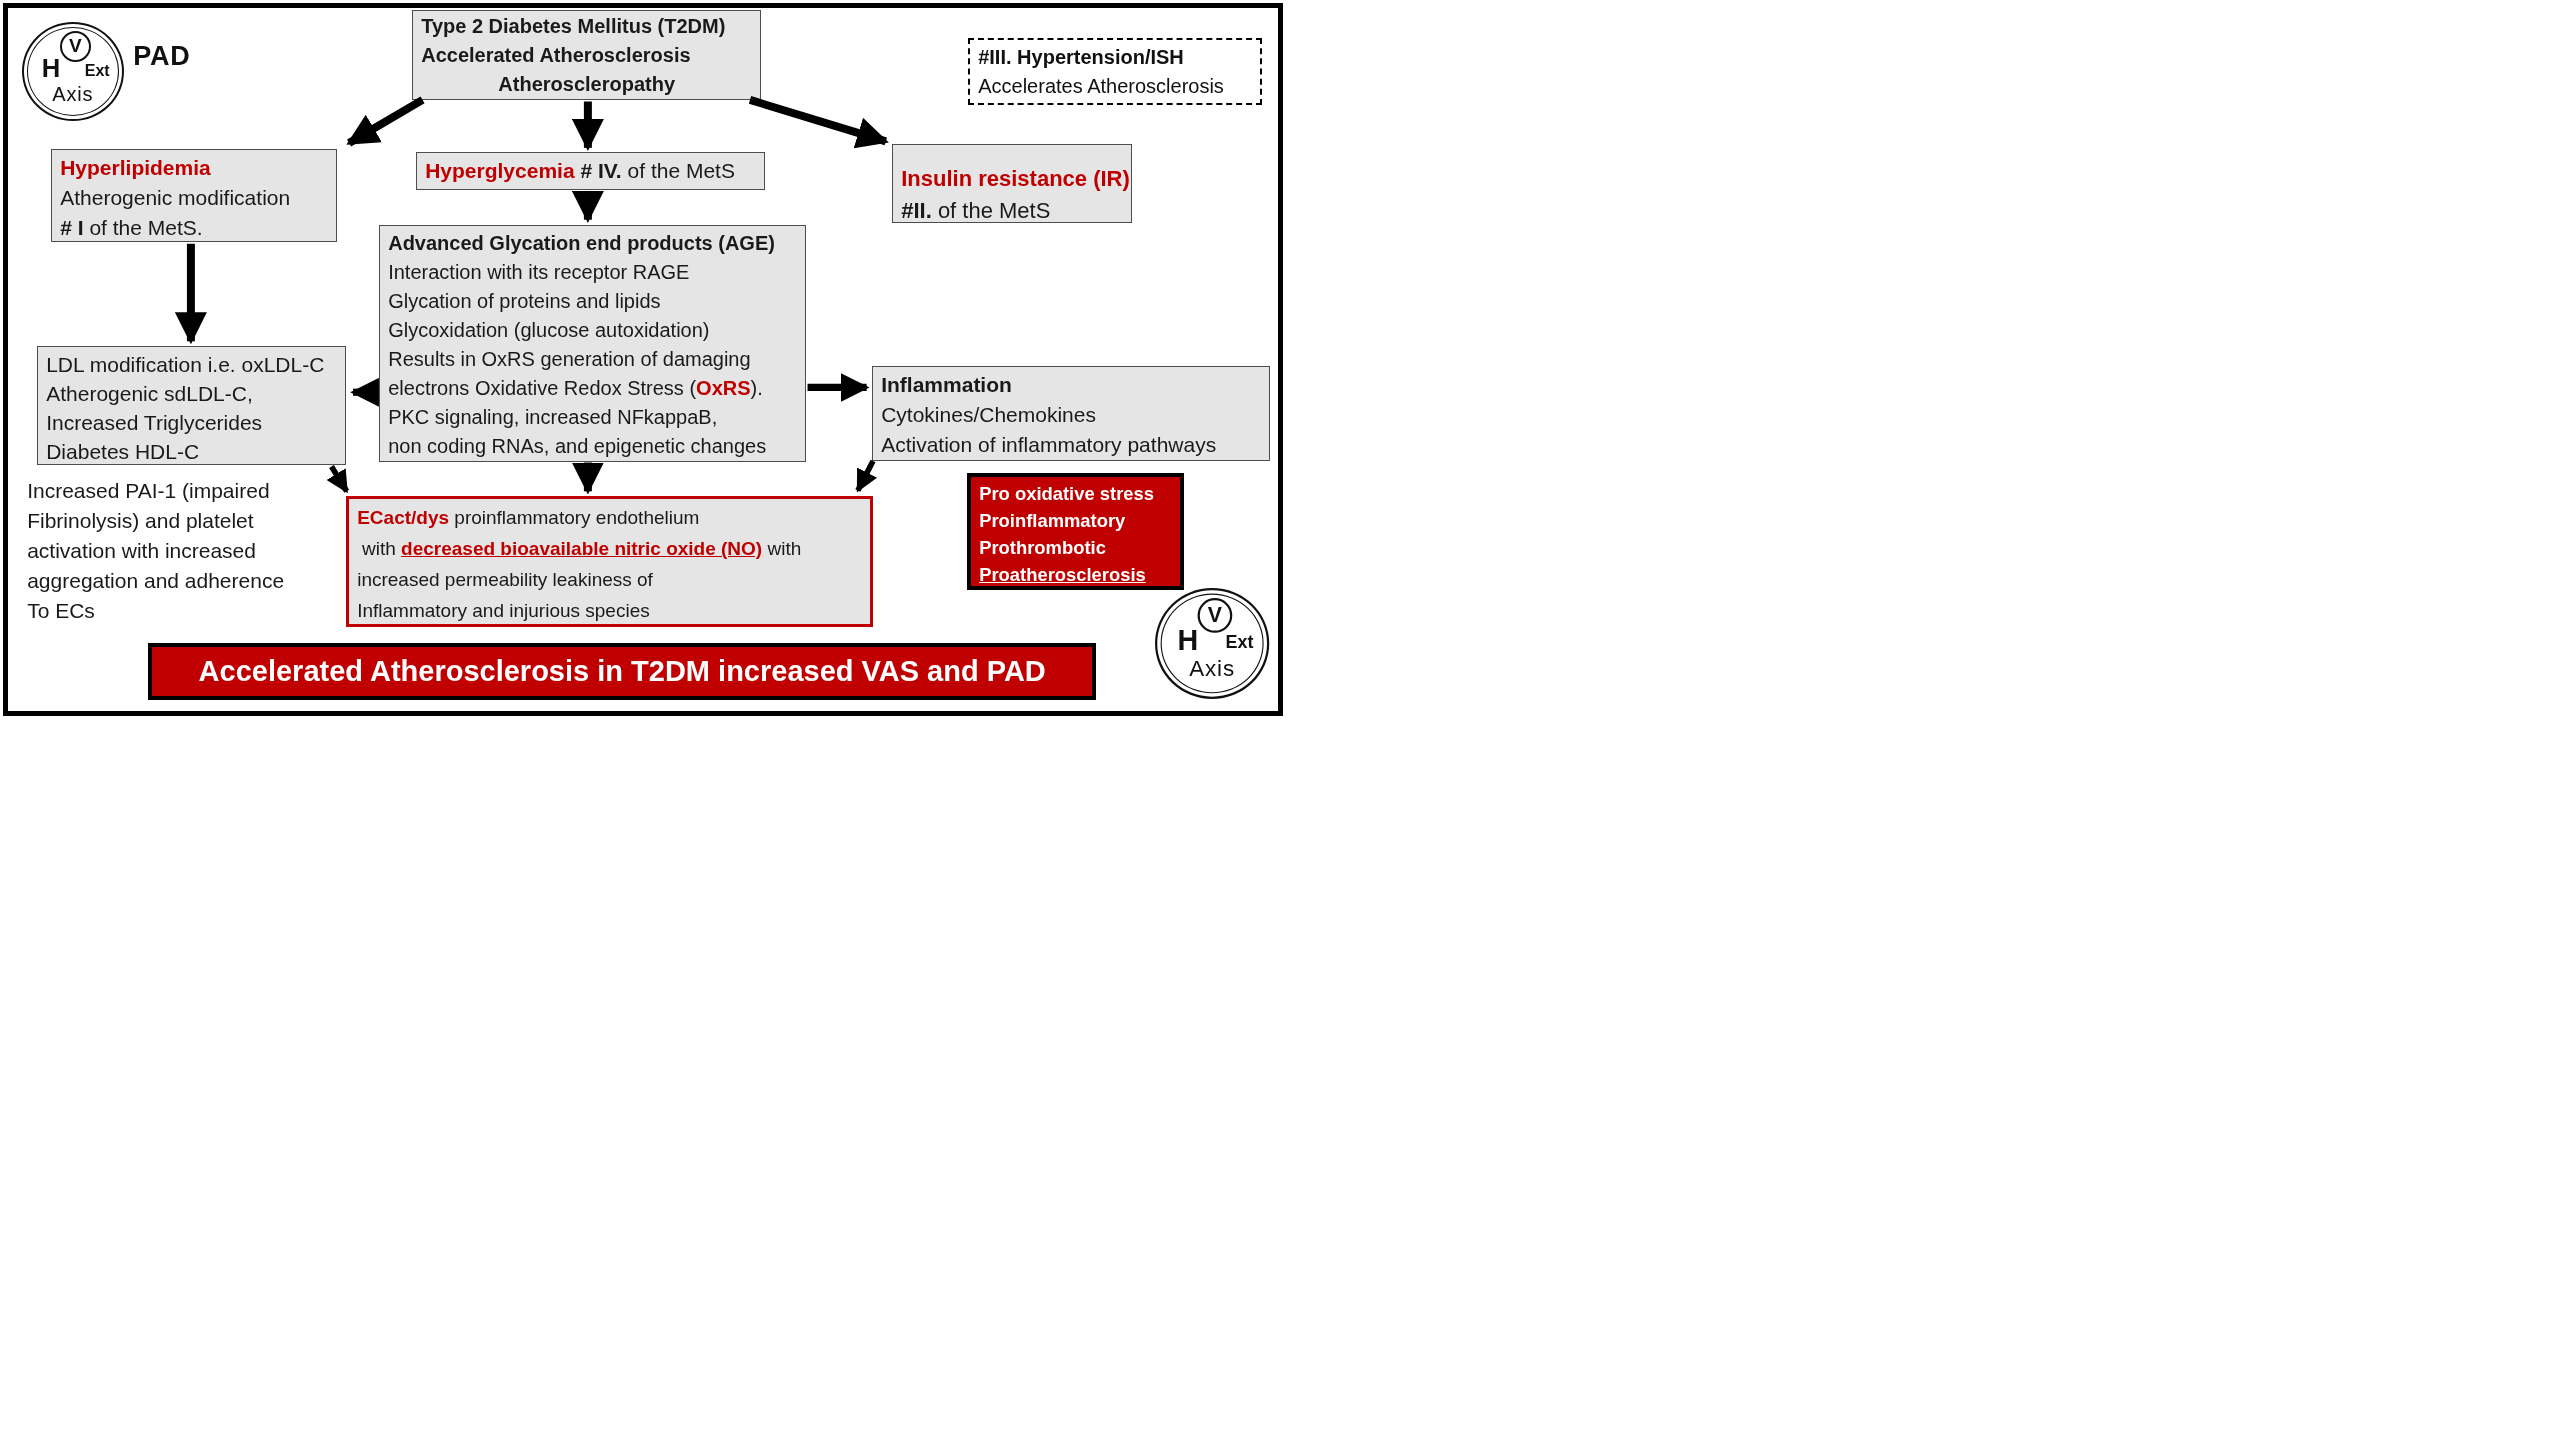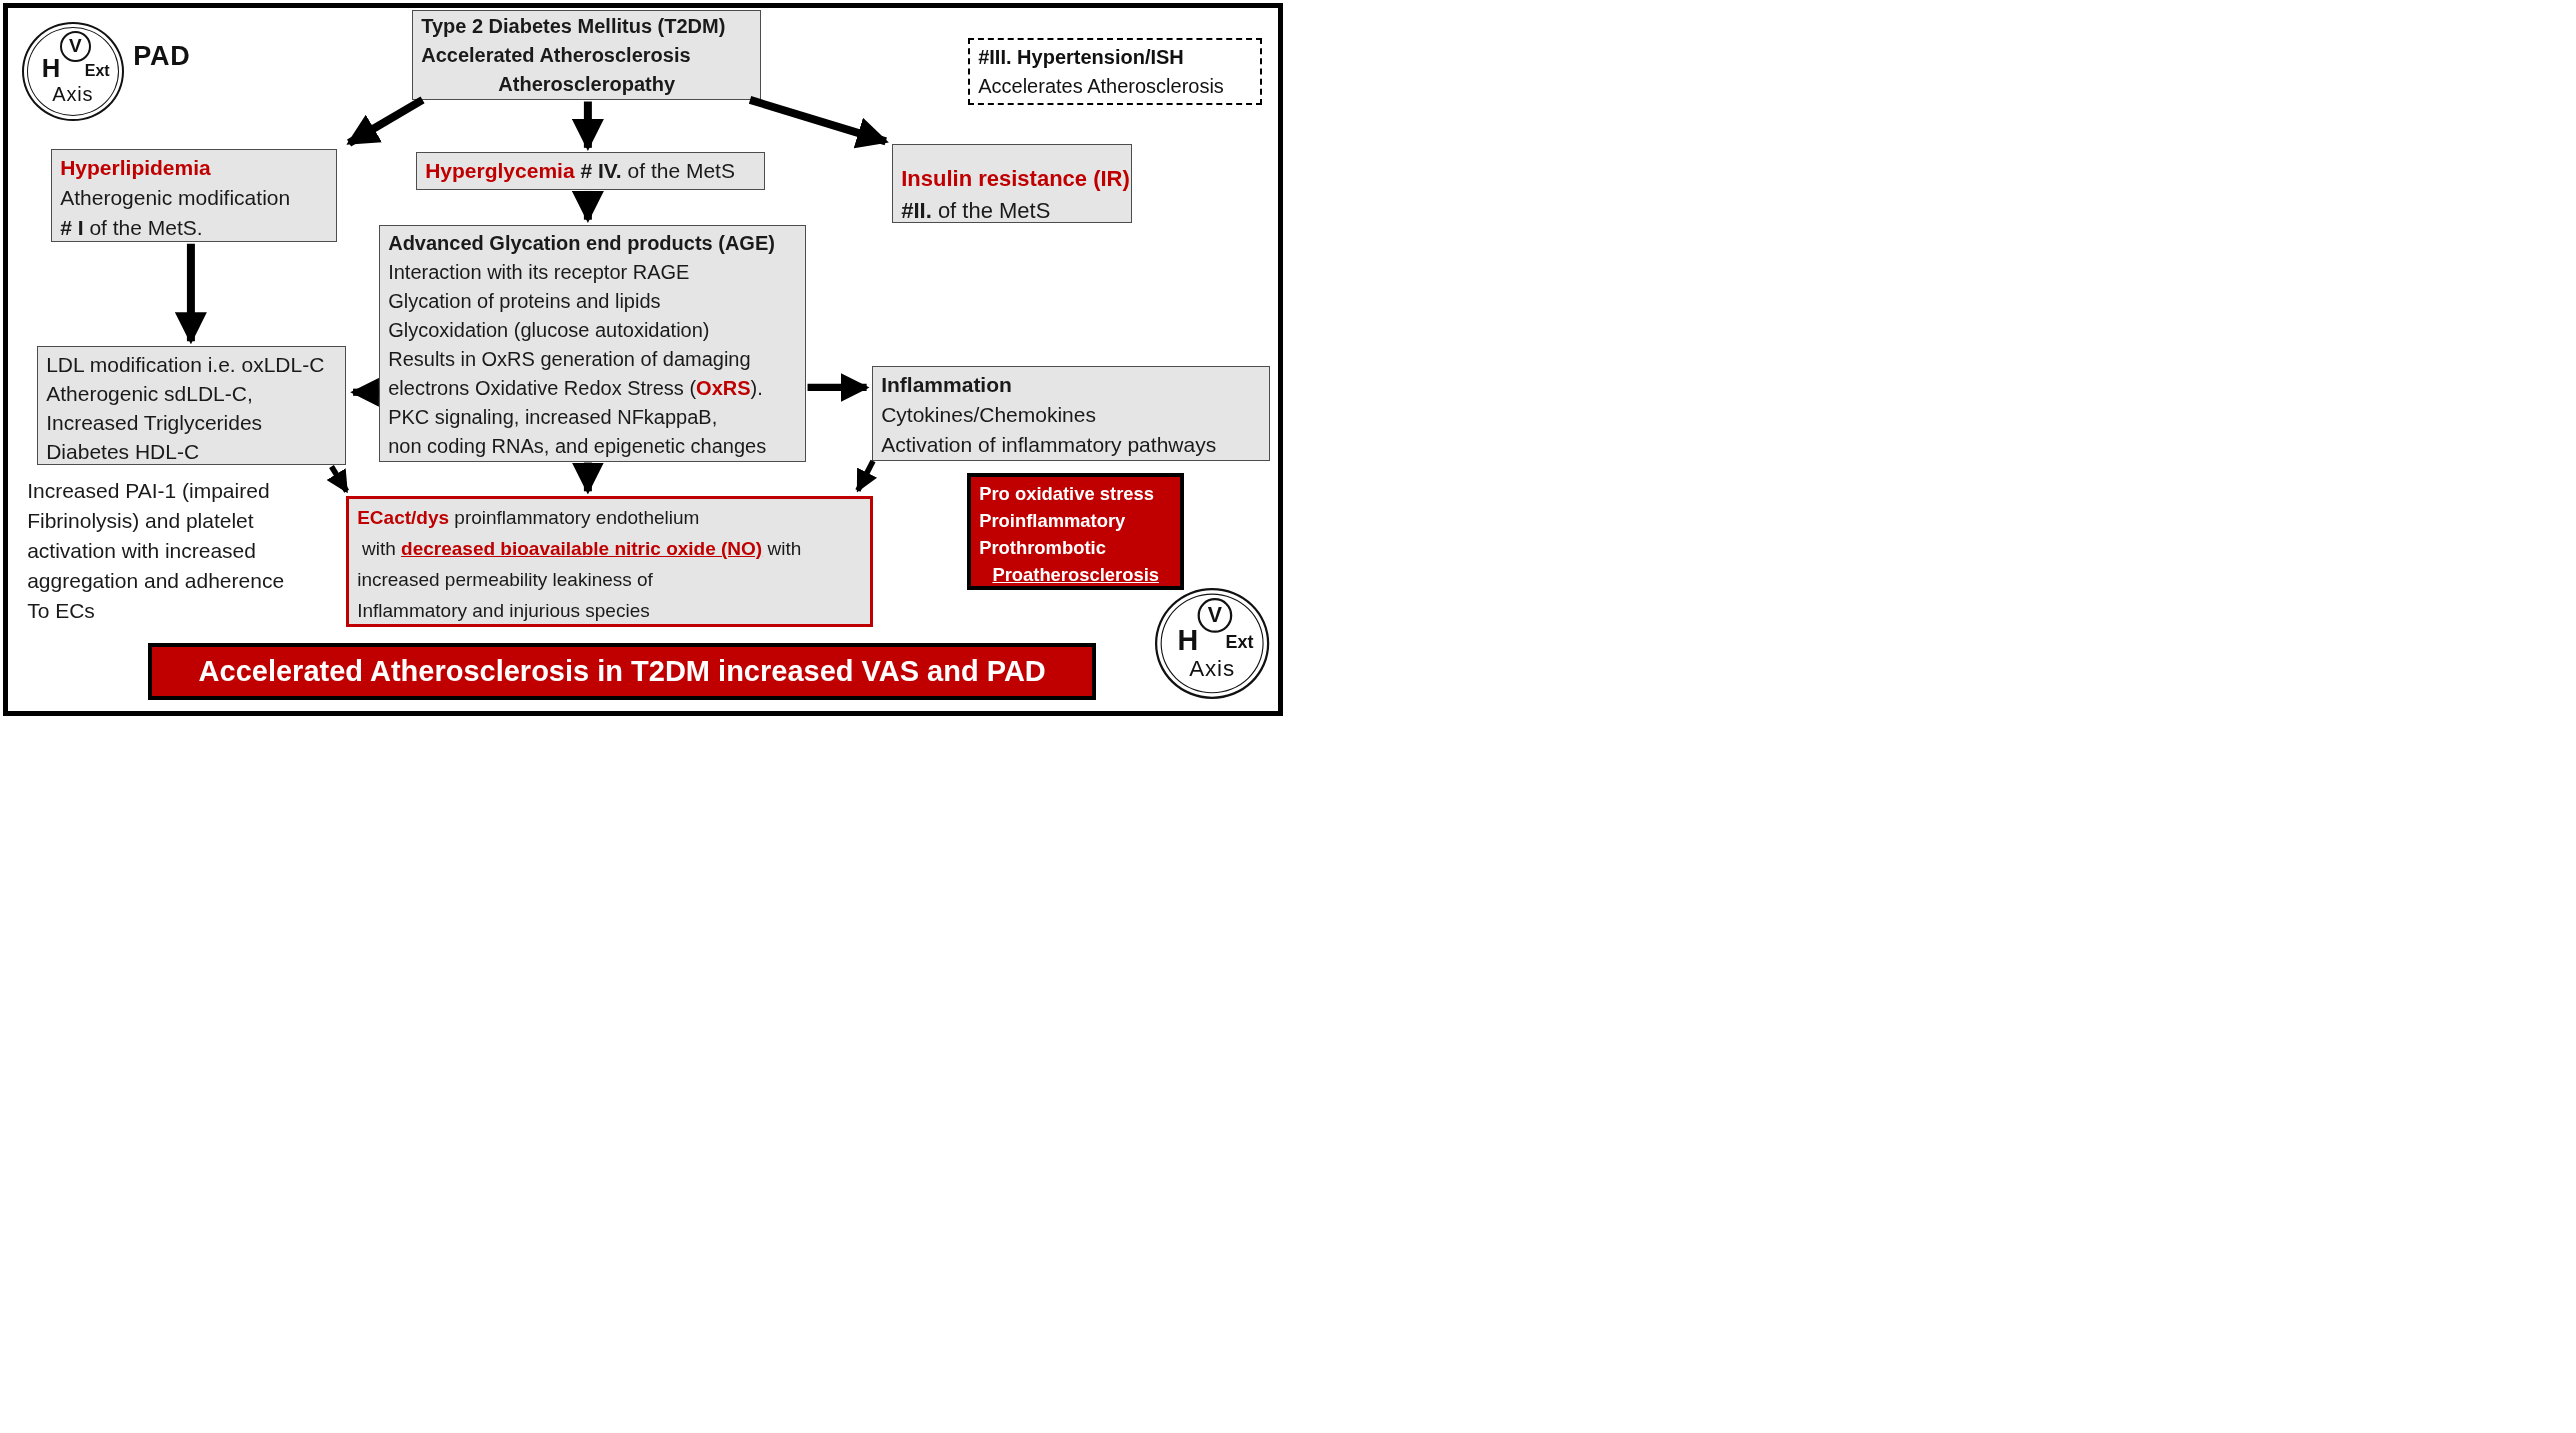--- a/index.html
+++ b/index.html
@@ -2,21 +2,21 @@
 <html style="--red: #C00000;font-size:12.8px"><head>
 <meta charset="utf-8">
 <style>
   html,body{margin:0;padding:0;background:#fff;}
   body{font-family:"Liberation Sans", sans-serif; color:#111;}
   #frame{position:relative; width:1270px; height:703px; border:5.6px solid #000; margin:3.2px; background:#fff; overflow:hidden;}
   .abs{position:absolute;}
   .box{position:absolute; background:#e5e5e5; border:1.6px solid #4d4d4d; color:#1a1a1a; padding:3.2px 8px; box-sizing:border-box;}
   .b{font-weight:bold;}
   .r{color:var(--red,#C00000);}
-  .u{text-decoration:underline;text-align:center;}
+  .u{text-decoration:underline;}
   .redfill{background:var(--red,#C00000); border:4px solid #000; color:#fff; font-weight:bold;}
   .arrows{position:absolute; left:0; top:0; width:100%; height:100%; pointer-events:none;}
   .arrows line{stroke:#000;}
   
   .logo{position:absolute; width:102px; height:99px;}
   .logo .ring{position:absolute; inset:0; border:2.4px solid #111; border-radius:50%;}
   .logo .ring2{position:absolute; inset:4.8px; border:1.6px solid #111; border-radius:50%;}
   .logo .vcirc{position:absolute; width:27px; height:27px; left:38px; top:8.8px; border:2.4px solid #111; border-radius:50%; text-align:center; font-weight:bold; font-size:19px; line-height:25.6px;}
   .logo .h{position:absolute; left:20px; top:32px; font-size:25.6px; font-weight:bold;}
   .logo .ext{position:absolute; left:63px; top:40px; font-size:16px; font-weight:bold;}

